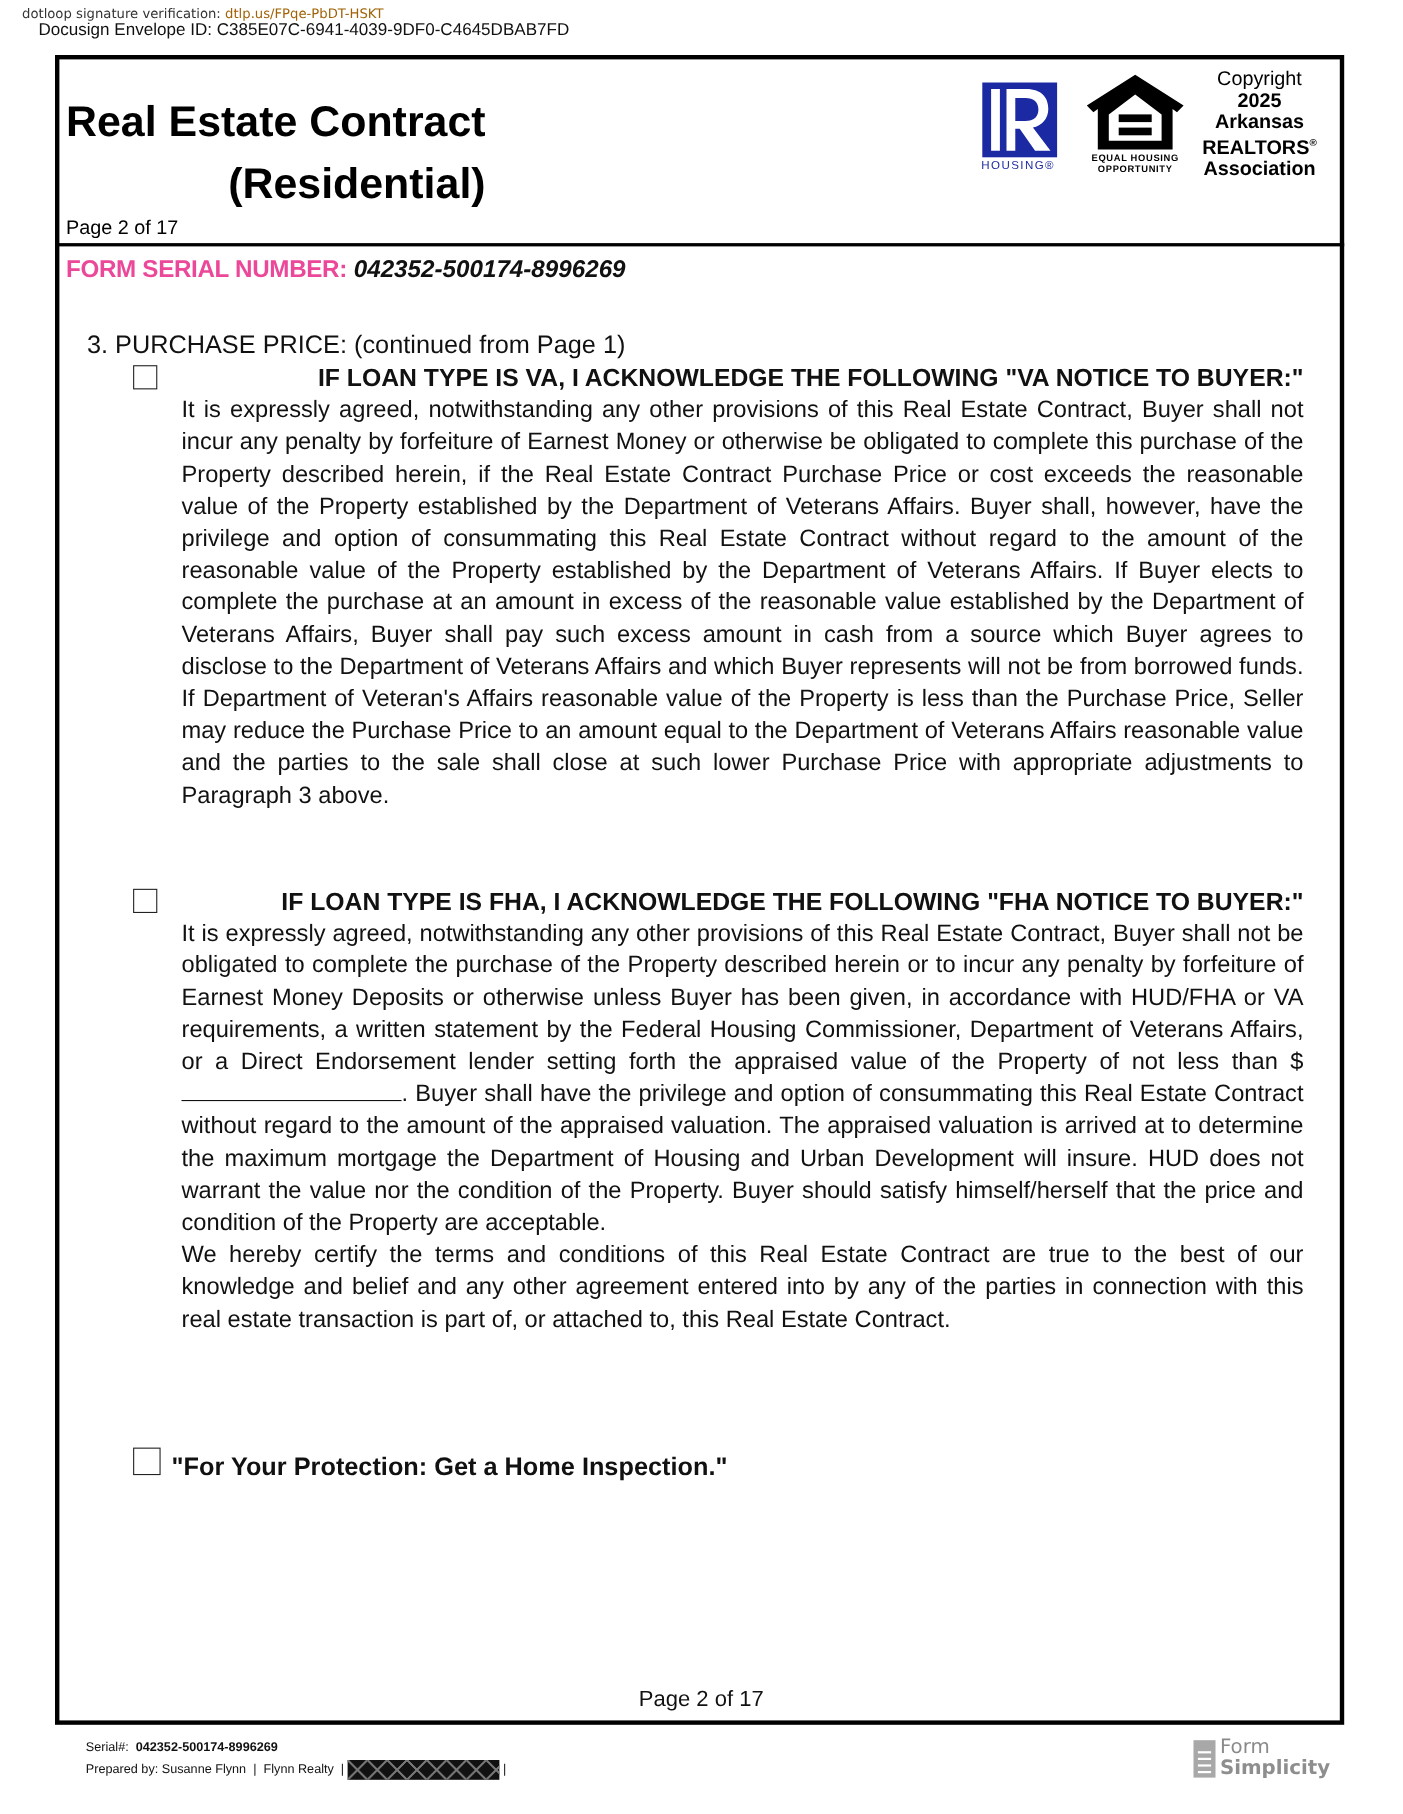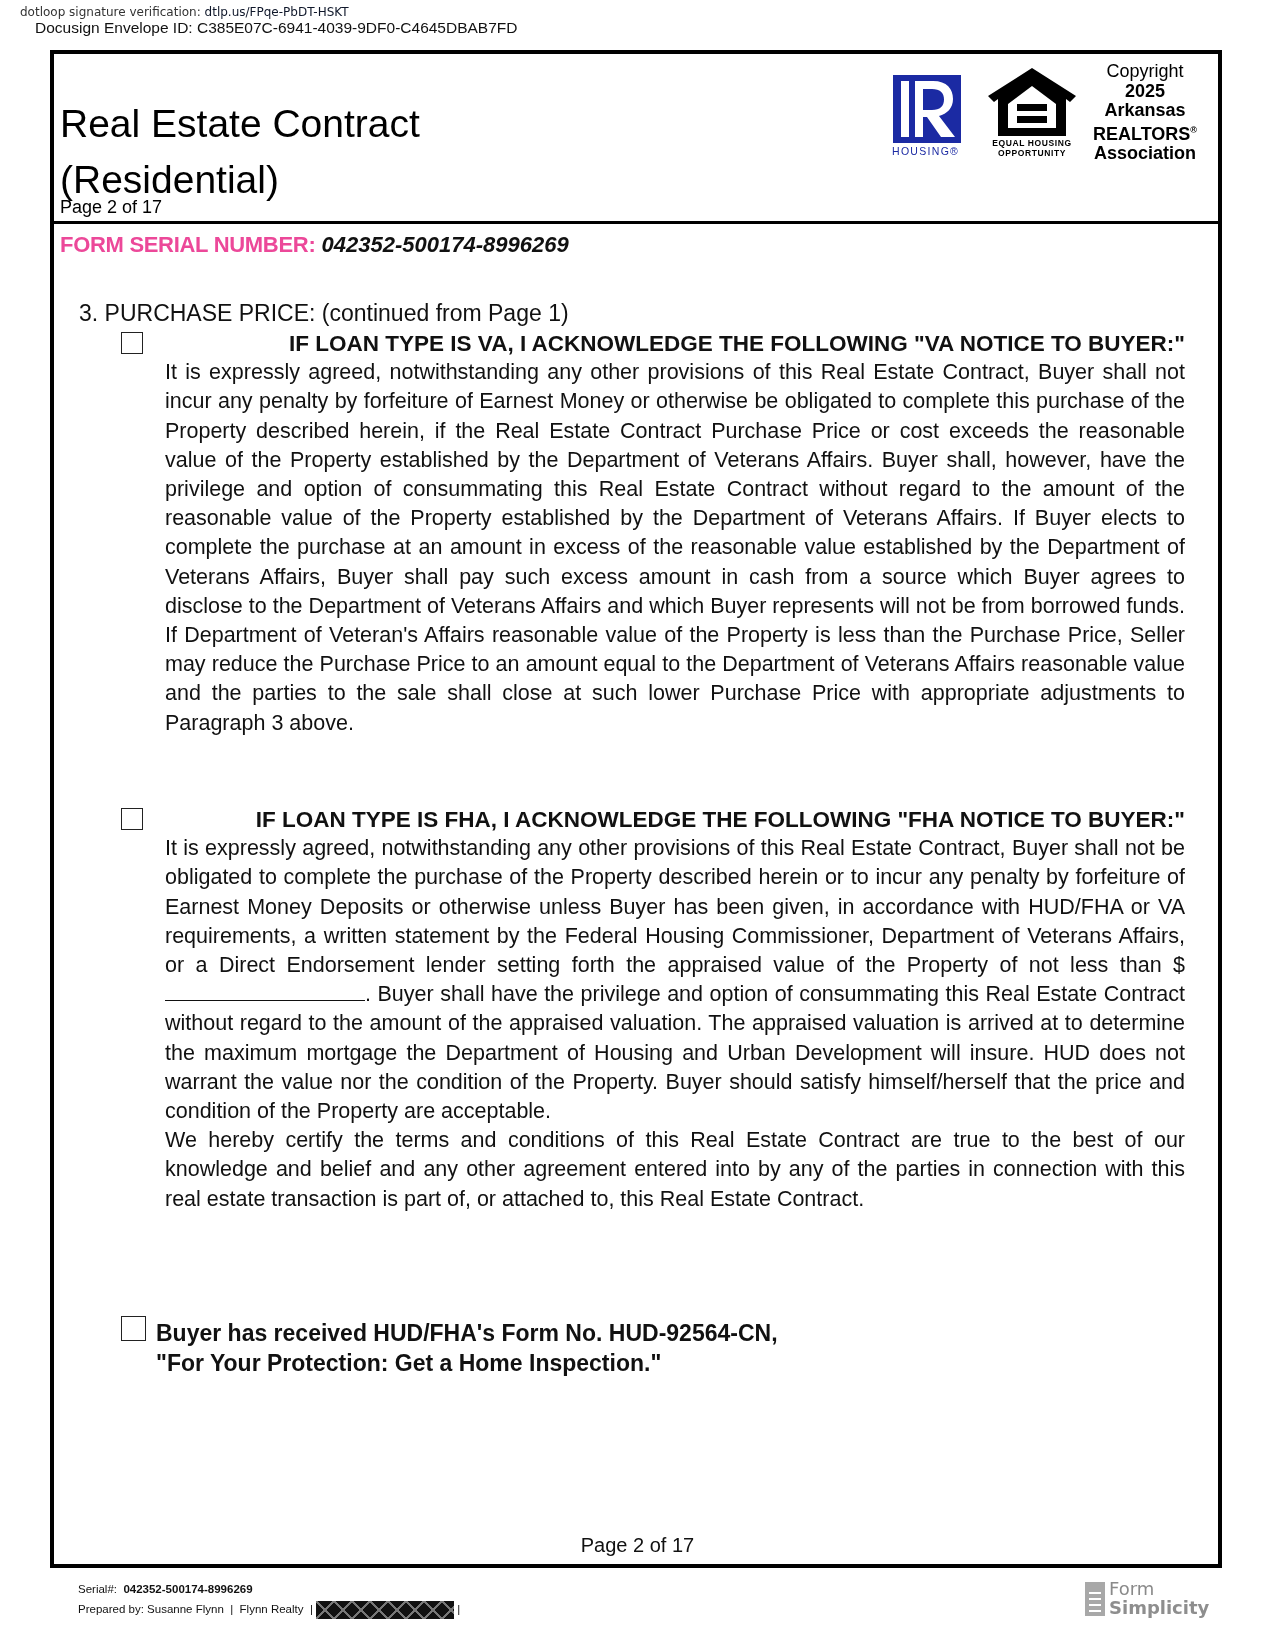--- a/index.html
+++ b/index.html
@@ -1,27 +1,27 @@
 <!DOCTYPE html>
 <html><head>
 <meta charset="utf-8">
 <style>
   html, body { margin:0; padding:0; background:#ffffff; }
   body { width:1275px; height:1649px; position:relative; overflow:hidden;
          font-family:"Liberation Sans", sans-serif; color:#111; }
   .abs { position:absolute; }
 
   .verify { left:20px; top:5px; font-size:12px; color:#333; font-family:"DejaVu Sans", sans-serif; line-height:14px; }
-  .verify .link { color:#0f172a; }
+  .verify .link { color:#a16207; }
   .envelope { left:35px; top:19px; font-size:15.5px; color:#111; line-height:18px; }
 
   .frame { left:50px; top:50px; width:1172px; height:1518px; border:4px solid #000; box-sizing:border-box; }
   .header-rule { left:50px; top:221px; width:1172px; height:3px; background:#000; }
 
-  .title { left:60px; top:96px; font-size:39px; font-weight:normal; line-height:56px; color:#000; }
+  .title { left:60px; top:84px; font-size:39px; font-weight:bold; line-height:56px; color:#000;text-align:right; }
   .page-sub { left:60px; top:196px; font-size:18px; line-height:22px; color:#000; }
 
   .logo-r { left:893px; top:75px; width:68px; height:68px; background:#1b2aa3; }
   .logo-r svg { display:block; }
   .logo-r-text { left:892px; top:145px; font-size:10.5px; letter-spacing:1.3px; color:#1b2aa3; }
   .logo-eho { left:986px; top:66px; width:92px; height:72px; }
   .logo-eho-text { left:985px; top:138px; font-size:8.5px; font-weight:bold; letter-spacing:0.6px; text-align:center; line-height:10px; color:#000; width:94px; }
   .copyright { left:1090px; top:62px; width:110px; text-align:center; font-size:18px; line-height:19.5px; color:#000; }
   .copyright .b { font-weight:bold; }
   .copyright sup { font-size:9px; vertical-align:7px; }
@@ -116,21 +116,20 @@
 
 <div class="abs cb" style="left:121px; top:808px;"></div>
 <div class="abs block" style="top:805px;">
   <div class="hd">IF LOAN TYPE IS FHA, I ACKNOWLEDGE THE FOLLOWING "FHA NOTICE TO BUYER:"</div>
   <p><span>It is expressly agreed, notwithstanding any other provisions of this Real Estate Contract, Buyer shall not be obligated to complete the purchase of the Property described herein or to incur any penalty by forfeiture of Earnest Money Deposits or otherwise unless Buyer has been given, in accordance with HUD/FHA or VA requirements, a written statement by the Federal Housing Commissioner, Department of Veterans Affairs, or a Direct Endorsement lender setting forth the appraised value of the Property of not less than $</span><span class="fill"></span><span>. Buyer shall have the privilege and option of consummating this Real Estate Contract without regard to the amount of the appraised valuation. The appraised valuation is arrived at to determine the maximum mortgage the Department of Housing and Urban Development will insure. HUD does not warrant the value nor the condition of the Property. Buyer should satisfy himself/herself that the price and condition of the Property are acceptable.</span></p>
   <p style="">We hereby certify the terms and conditions of this Real Estate Contract are true to the best of our knowledge and belief and any other agreement entered into by any of the parties in connection with this real estate transaction is part of, or attached to, this Real Estate Contract.</p>
 </div>
 
 <div class="abs cb" style="left:121px; top:1316px; width:25px; height:25px;"></div>
 <div class="abs hud">
-  <div>Buyer has received HUD/FHA's Form No. HUD-92564-CN,</div>
   <div>"For Your Protection: Get a Home Inspection."</div>
 </div>
 
 <div class="abs page-foot">Page 2 of 17</div>
 
 <div class="abs footer">
   <div><span>Serial#:</span>&nbsp; <span class="bold">042352-500174-8996269</span></div>
   <div>
     <span>Prepared by:</span>
     <span>Susanne Flynn</span>

